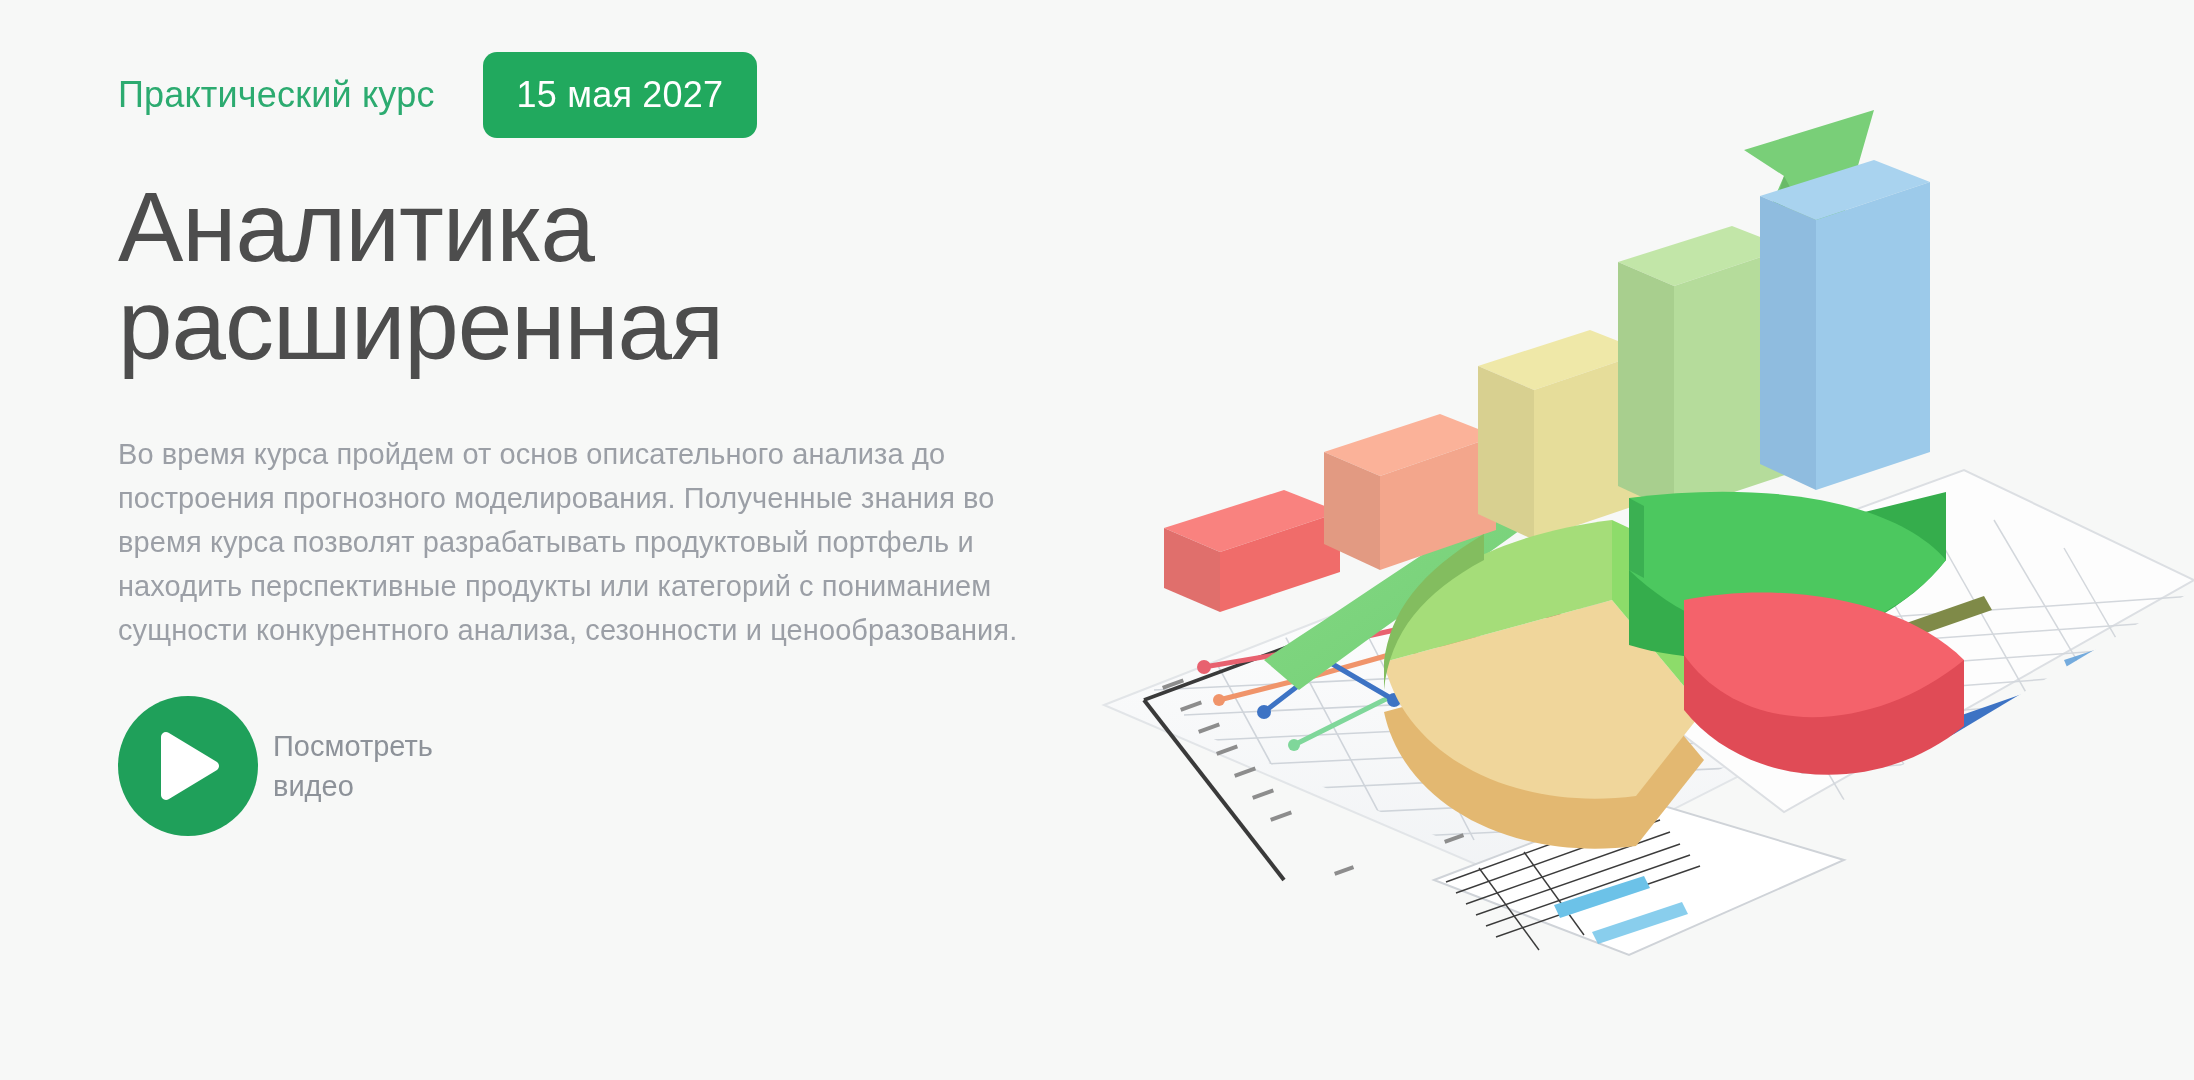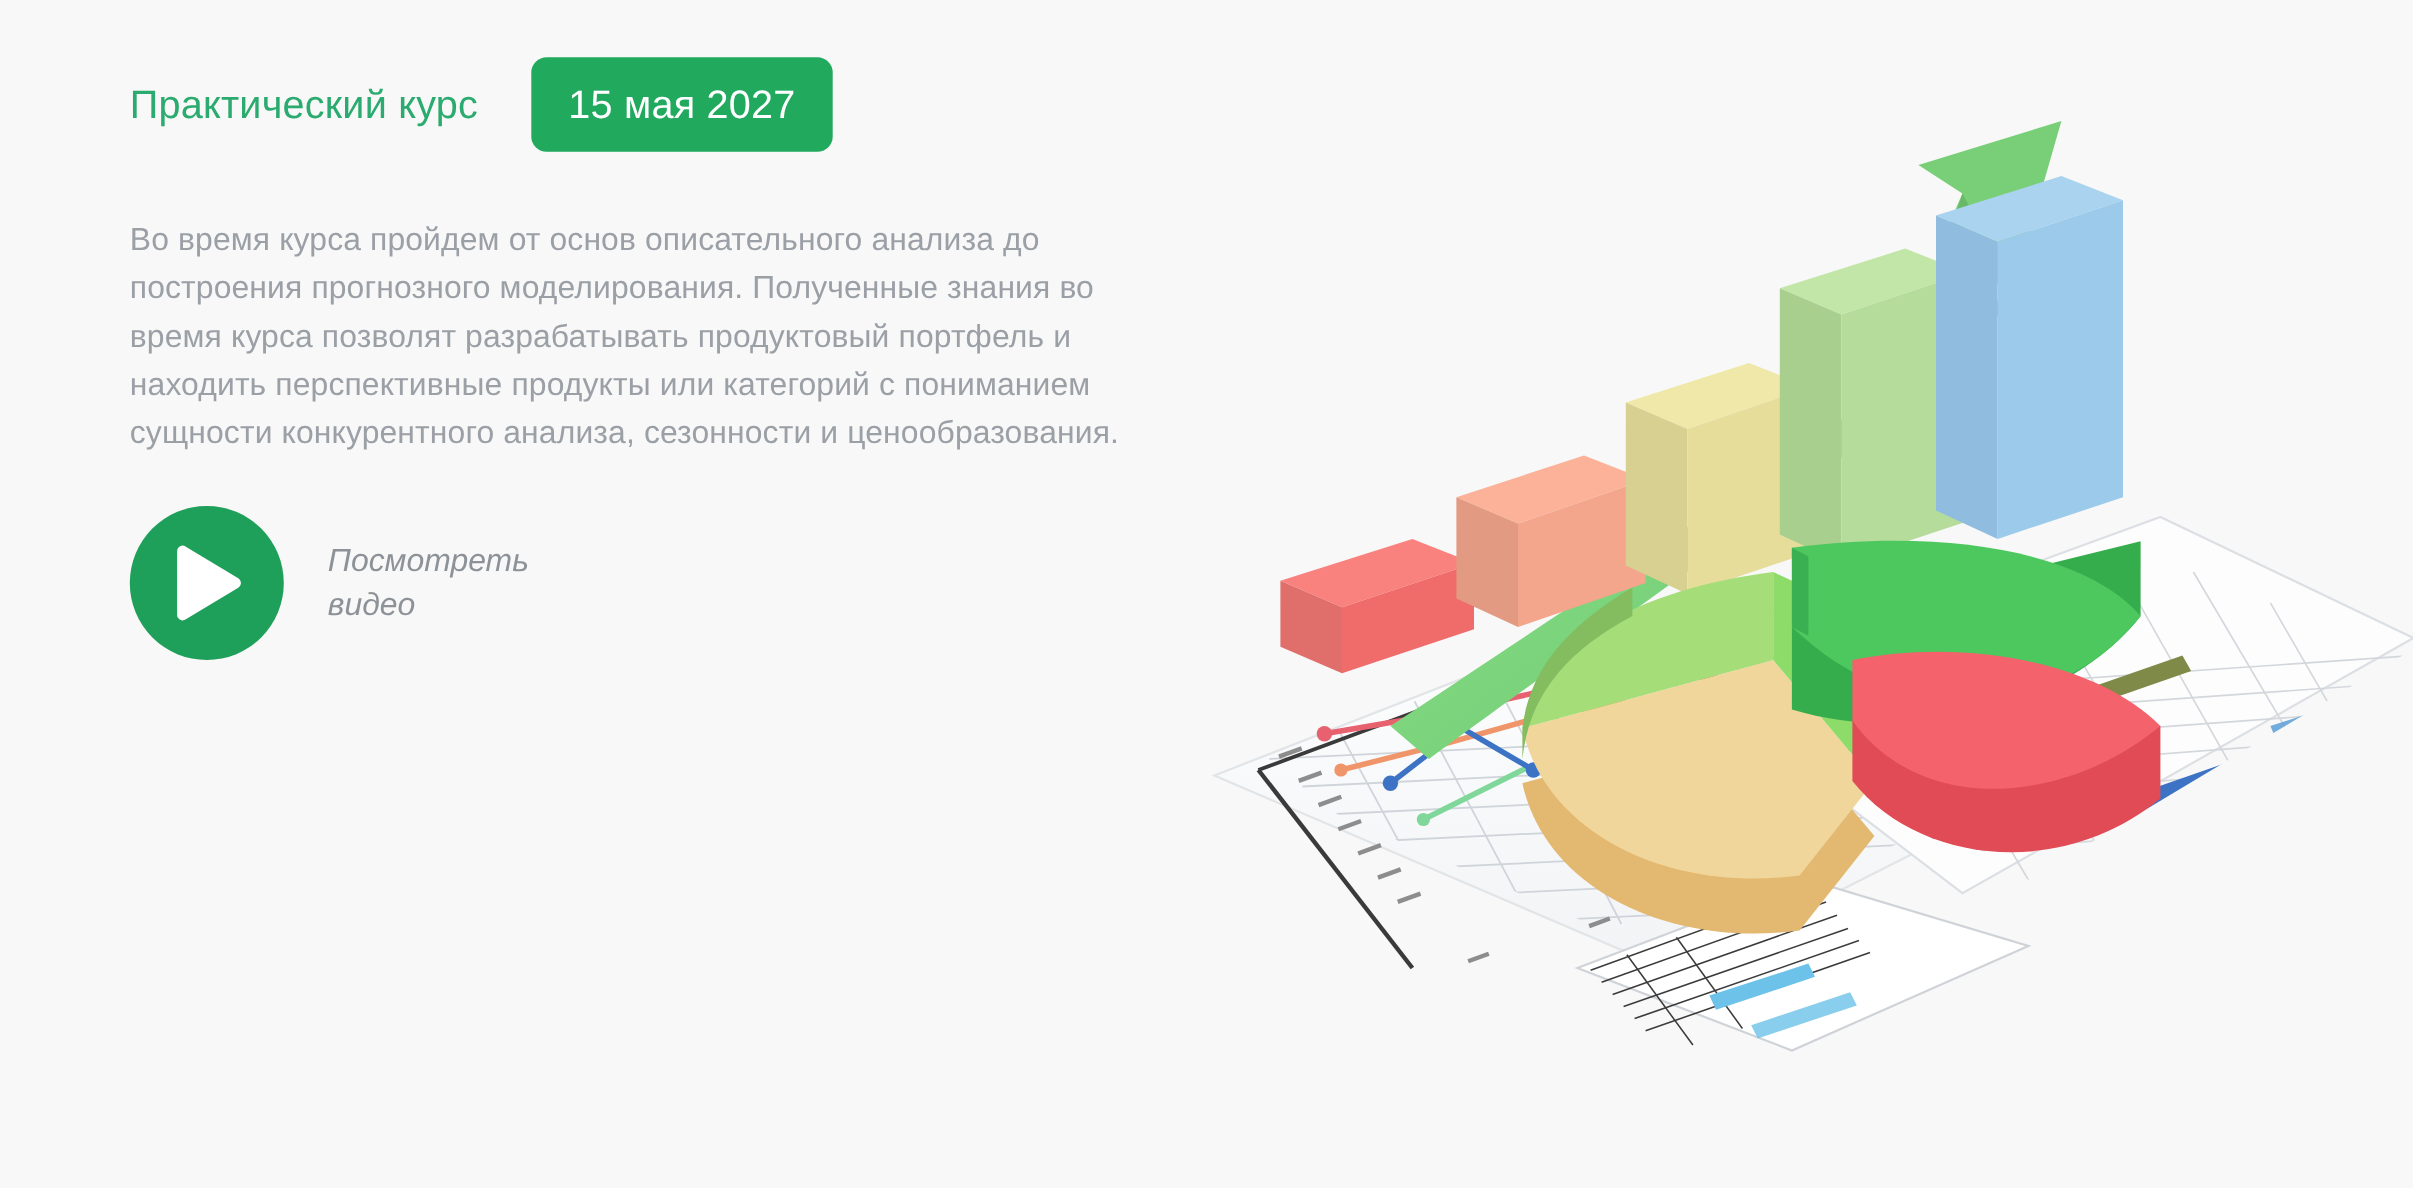--- a/index.html
+++ b/index.html
@@ -79,24 +79,23 @@
     color: #9b9fa6;
     font-weight: 400;
     max-width: 940px;
     letter-spacing: 0.1px;
   }
 
   .video-cta {
     margin-top: 44px;
     display: flex;
     align-items: center;
-    gap: 40px;
+    gap: 15px;
     width: 460px;
     cursor: pointer;
-    font-style: italic;
   }
 
   .play-circle {
     width: 140px;
     height: 140px;
     border-radius: 50%;
     background: #1fa05a;
     display: flex;
     align-items: center;
     justify-content: center;
@@ -127,20 +126,24 @@
 
 <div class="hero">
 
   <div class="hero-left">
 
     <div class="eyebrow-row">
       <span class="eyebrow">Практический курс</span>
       <span class="date-badge">15 мая 2027</span>
     </div>
 
+    <h1 class="page-title">
+      <span class="tl">Аналитика</span>
+      <span class="tl">расширенная</span>
+    </h1>
 
     <p class="lede">Во время курса пройдем от основ описательного анализа до построения прогнозного моделирования. Полученные знания во время курса позволят разрабатывать продуктовый портфель и находить перспективные продукты или категорий с пониманием сущности конкурентного анализа, сезонности и ценообразования.</p>
 
     <div class="video-cta">
       <span class="play-circle">
         <svg width="64" height="70" viewBox="0 0 64 70" aria-hidden="true">
           <path d="M10 6 L58 35 L10 64 Z" fill="#ffffff" stroke="#ffffff" stroke-width="10" stroke-linejoin="round"></path>
         </svg>
       </span>
       <span class="video-label">Посмотреть

